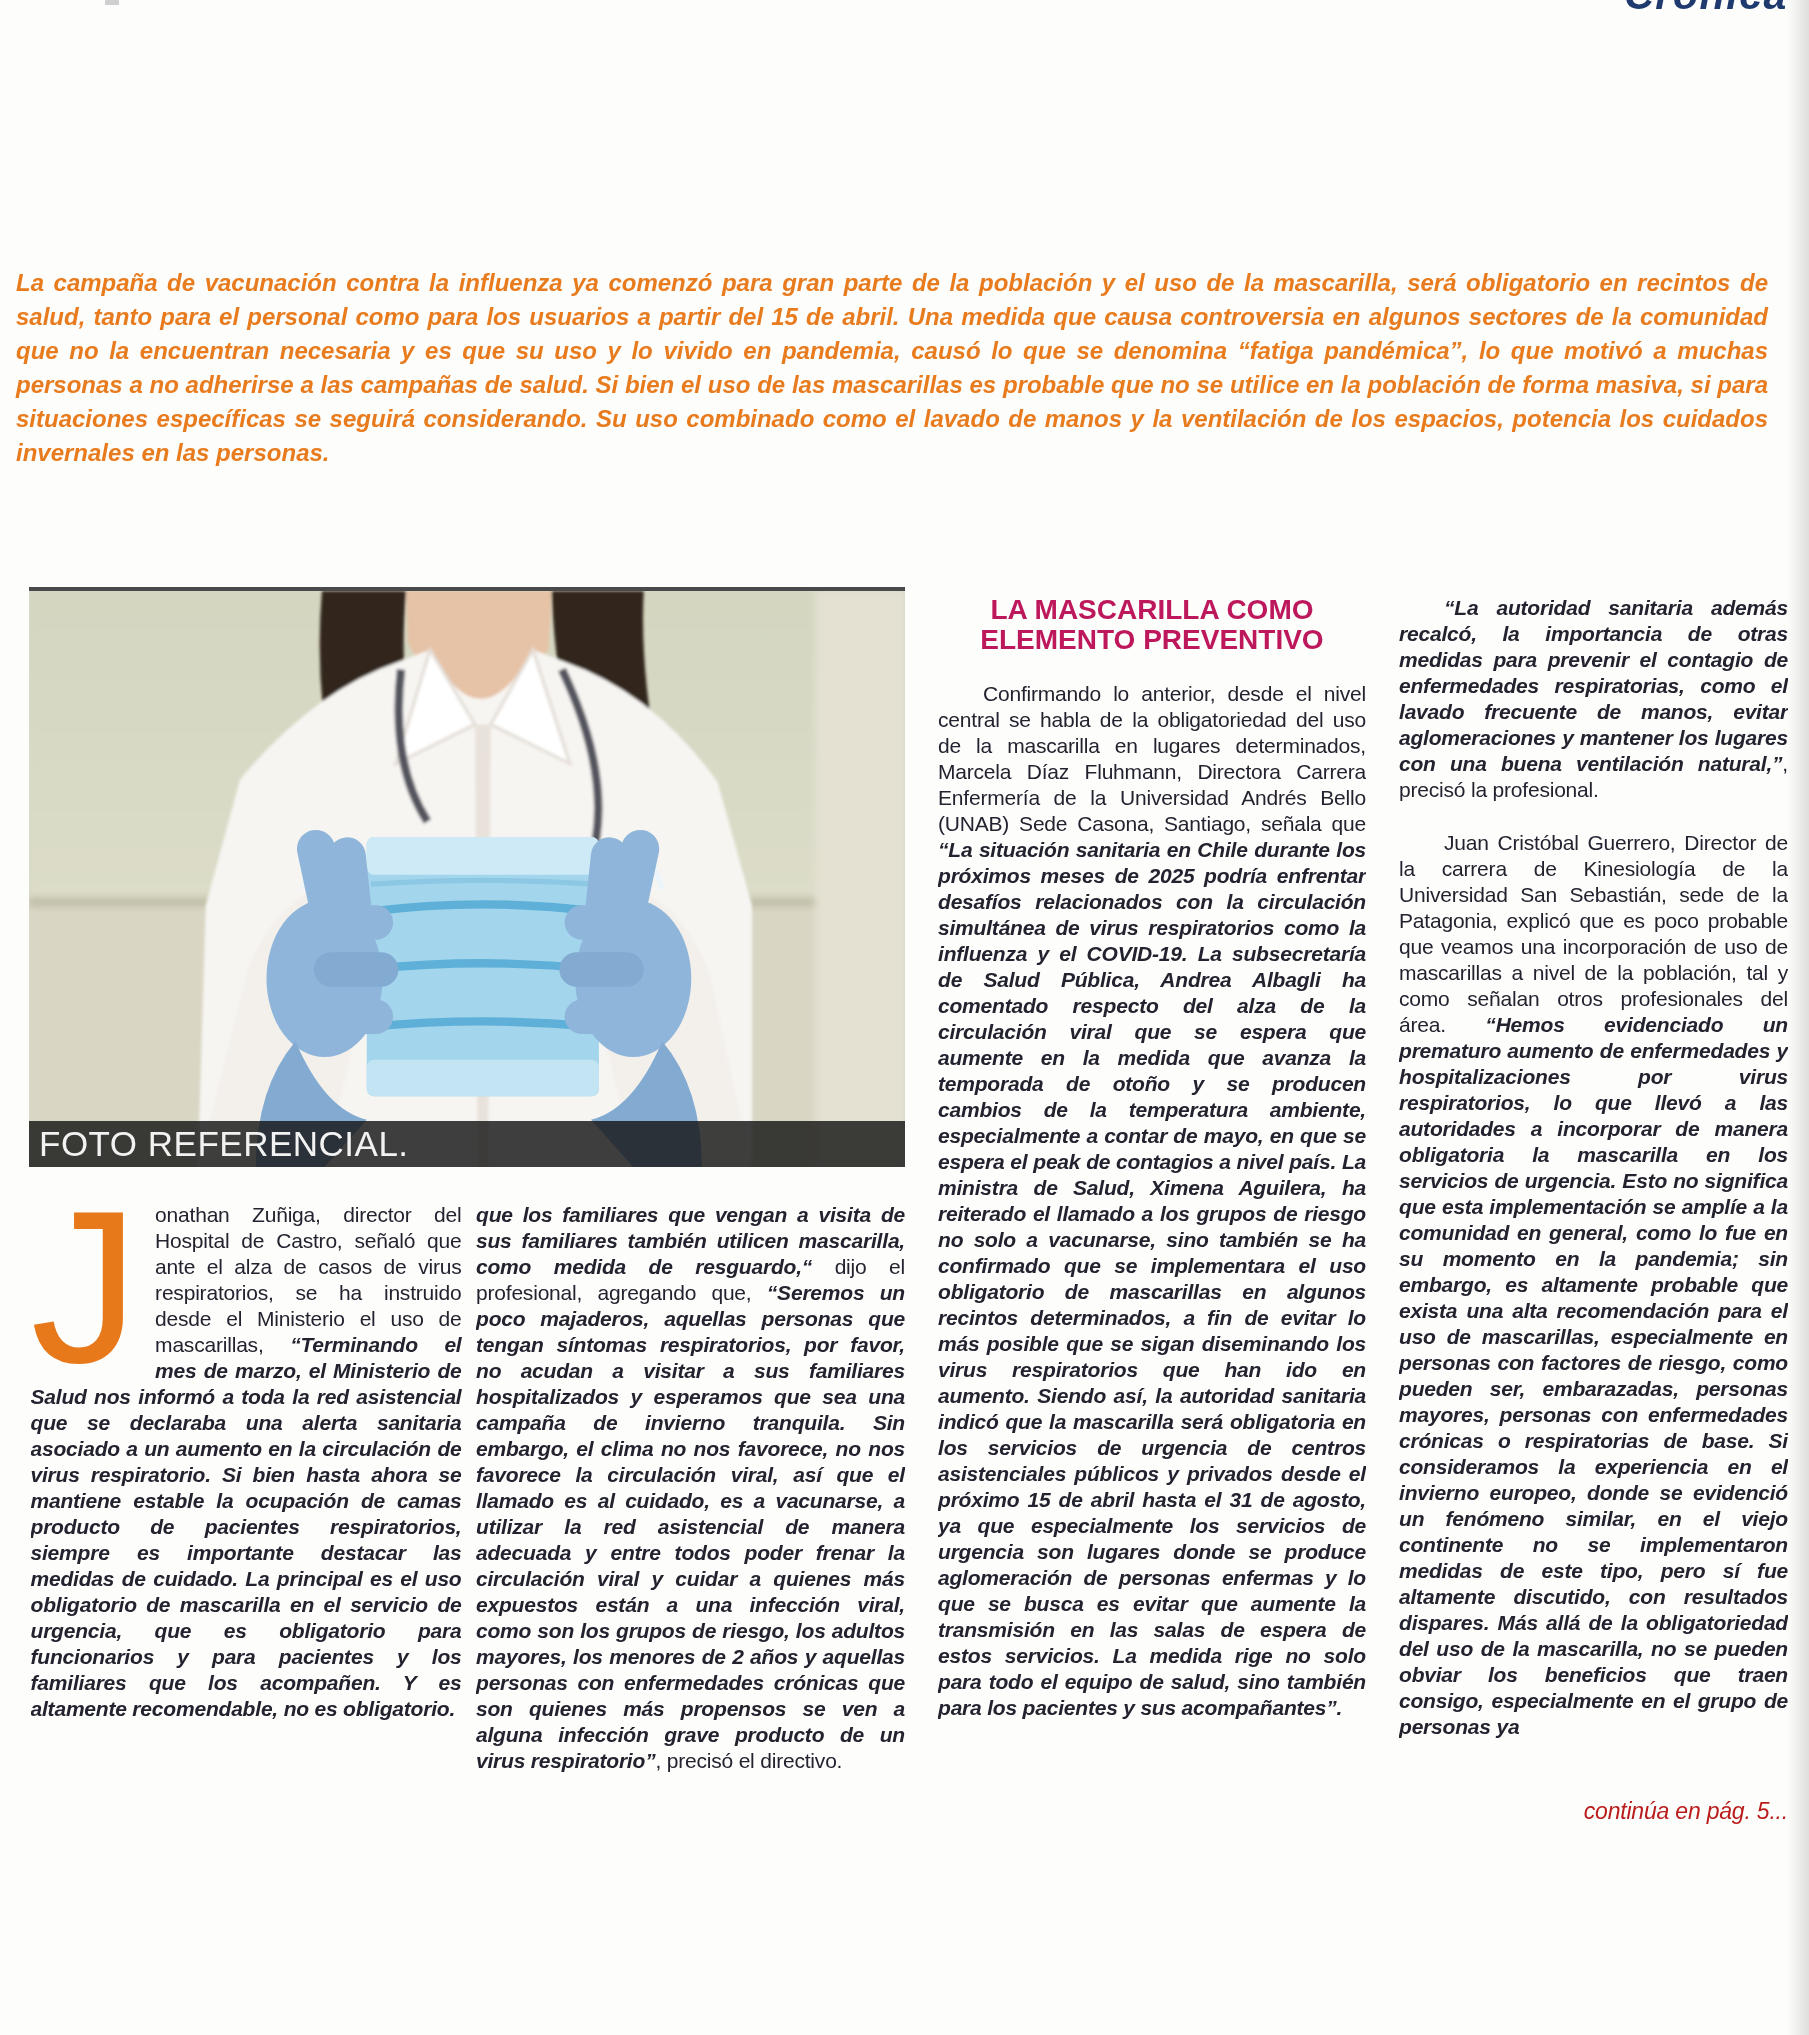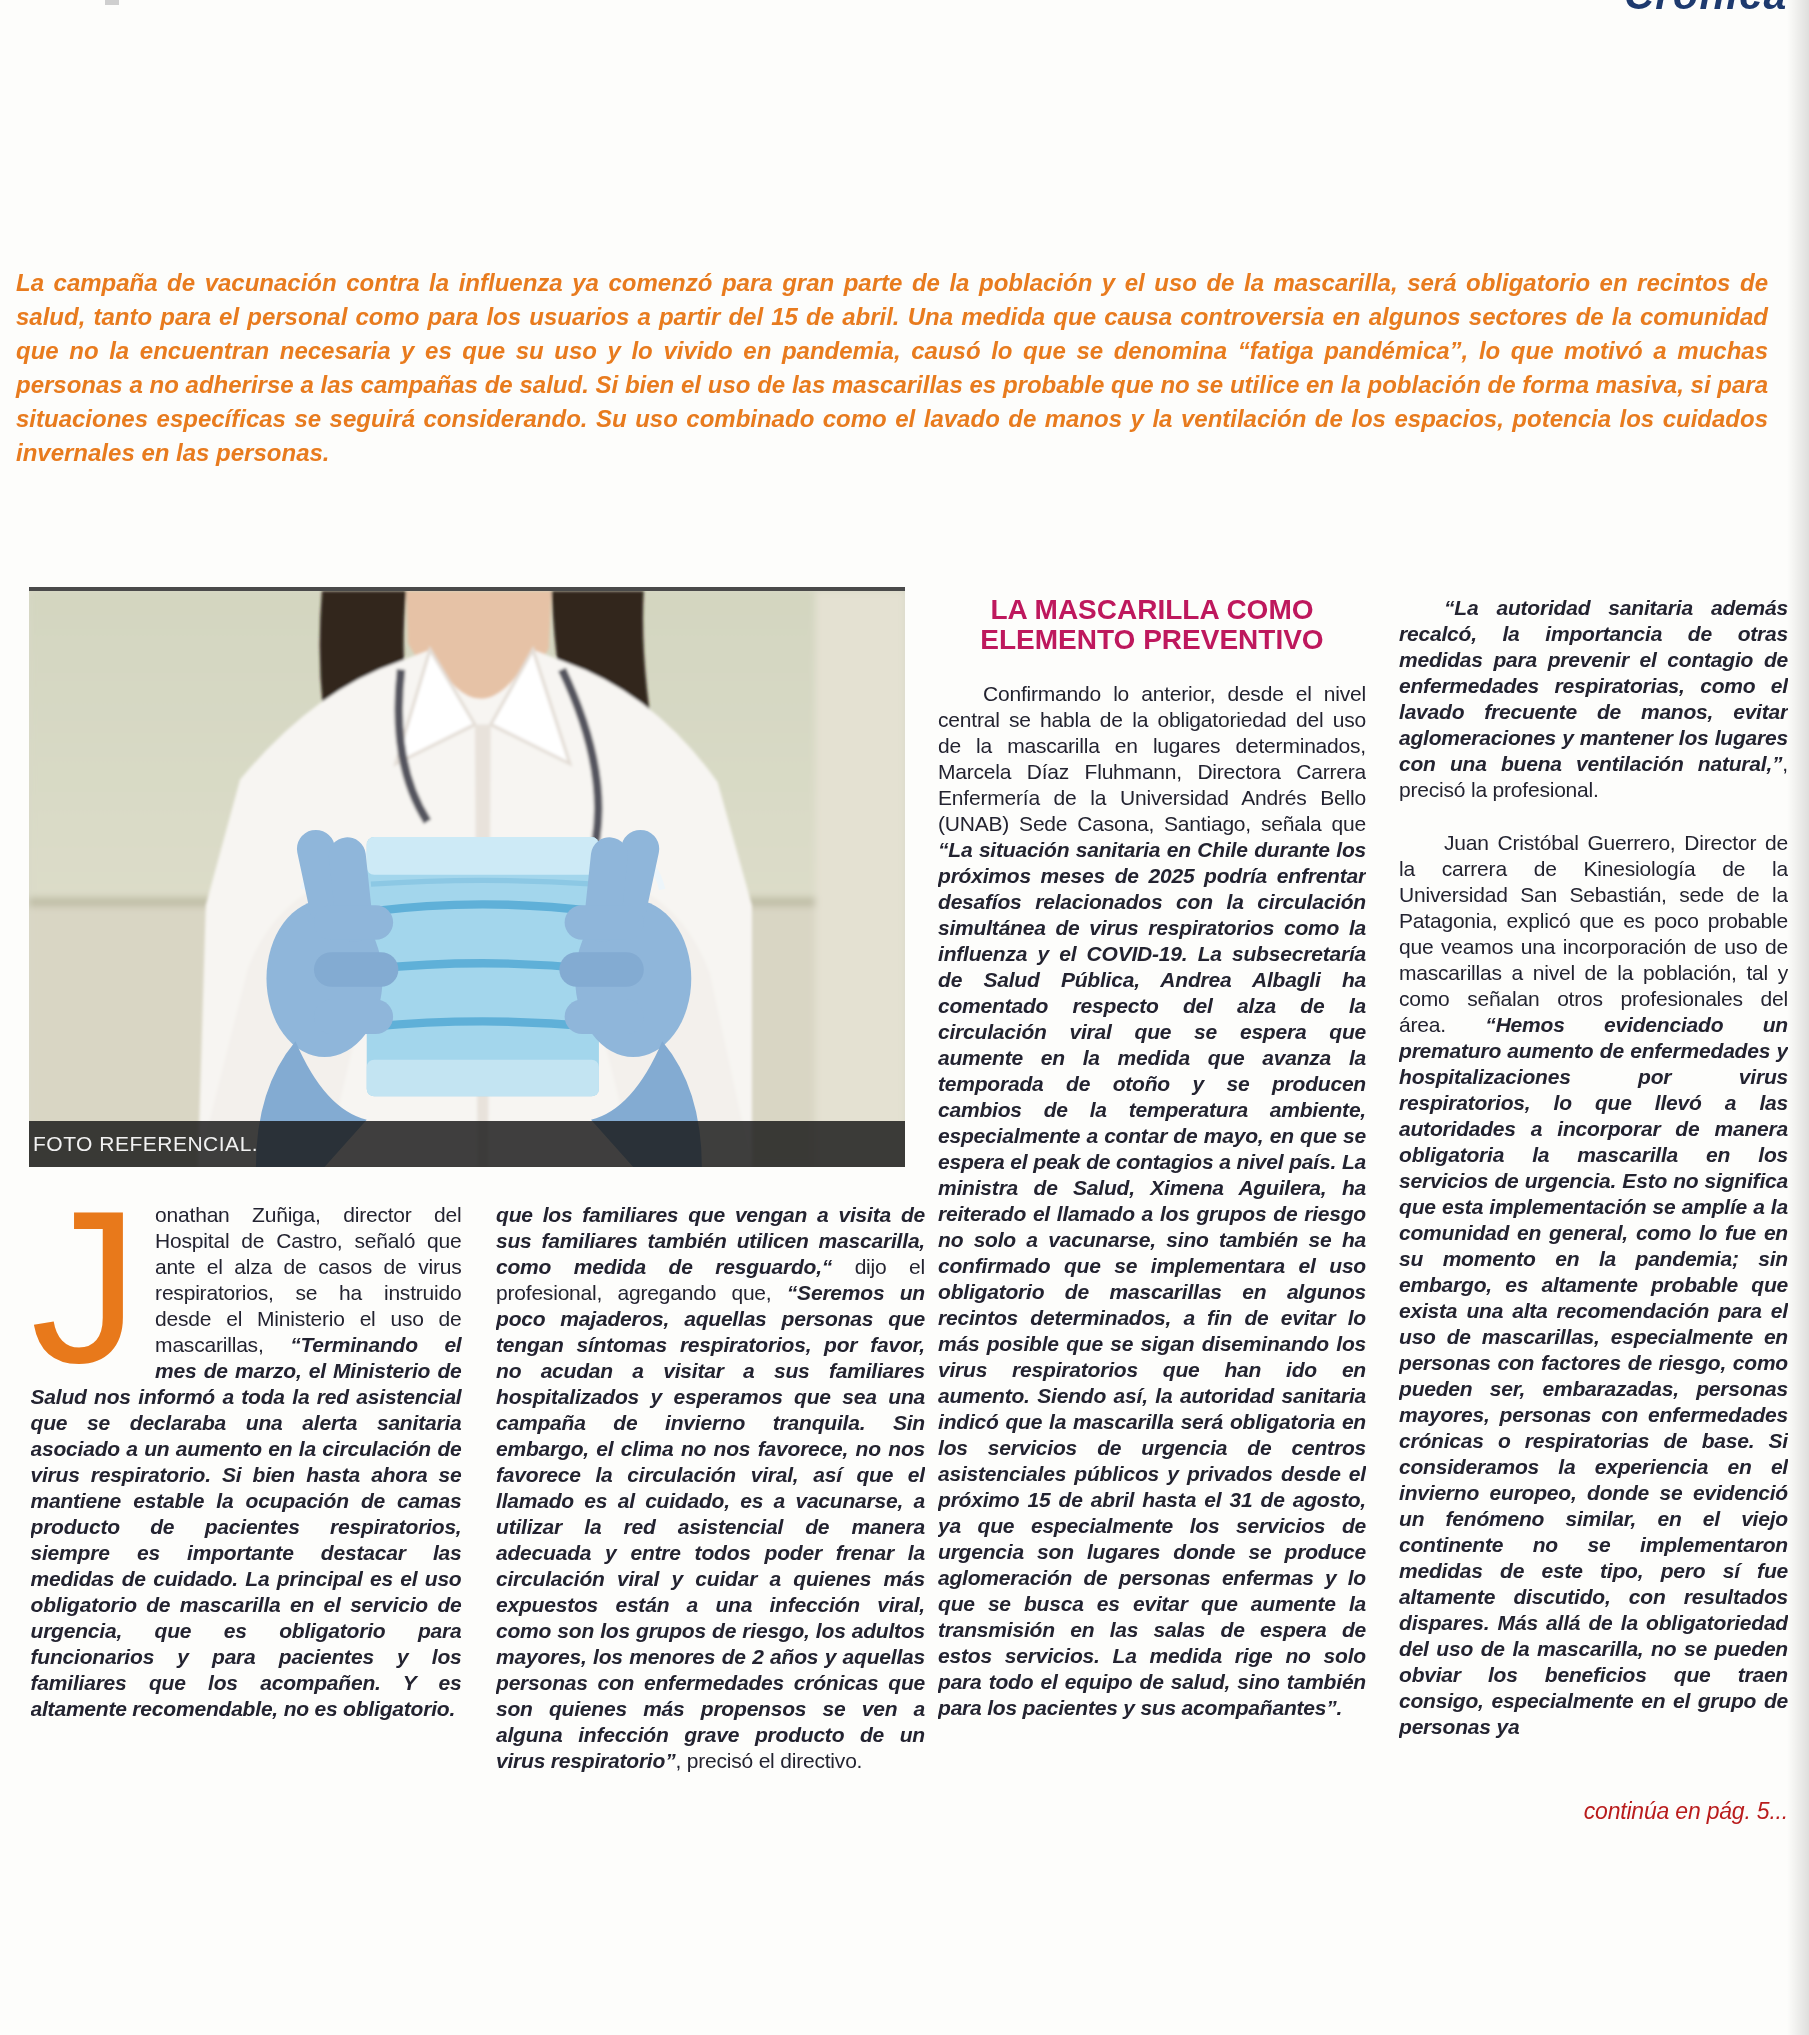--- a/index.html
+++ b/index.html
@@ -38,36 +38,36 @@
   
   .photo{
     position:absolute;left:29px;top:587px;width:876px;height:580px;
     border-top:4.2px solid #4a4a4a;box-sizing:border-box;
     overflow:hidden;background:#d8d8c8;
   }
   .photo svg{display:block;width:100%;height:100%;}
   .photo-caption{
     position:absolute;left:0;bottom:0;width:100%;height:46px;
     background:rgba(22,22,22,0.82);
-    color:#f2f2f2;font-size:21px;line-height:46px;
-    padding-left:4px;box-sizing:border-box;letter-spacing:0.5px;
+    color:#f2f2f2;font-size:35px;line-height:46px;
+    padding-left:10px;box-sizing:border-box;letter-spacing:0.5px;
   }
   
   .col{
     position:absolute;
     font-size:21px;line-height:26px;letter-spacing:-0.2px;
     text-align:justify;overflow:hidden;
   }
   .col .para{margin:0;}
   .col .para + .para{margin-top:27px;}
   .indent .para{text-indent:45px;}
   .run-q,.q{font-weight:700;font-style:italic;}
   .run-r,.r{font-weight:400;font-style:normal;}
   #col1{left:30.5px;top:1202px;width:431px;height:821px;}
-  #col2{left:496px;top:1202px;width:429px;height:821px;}
+  #col2{left:476px;top:1202px;width:429px;height:821px;}
   #col3{left:938px;top:595px;width:428px;height:1429px;}
   #col4{left:1399px;top:595px;width:389px;height:1429px;}
   .dropcap{
     float:left;width:113px;height:163px;
     font-size:217px;line-height:0.76;
     color:#e8791b;font-weight:400;
     margin:3.2px 11.6px 0 0;
   }
   .col-heading{
     font-size:28px;line-height:29.5px;font-weight:700;

